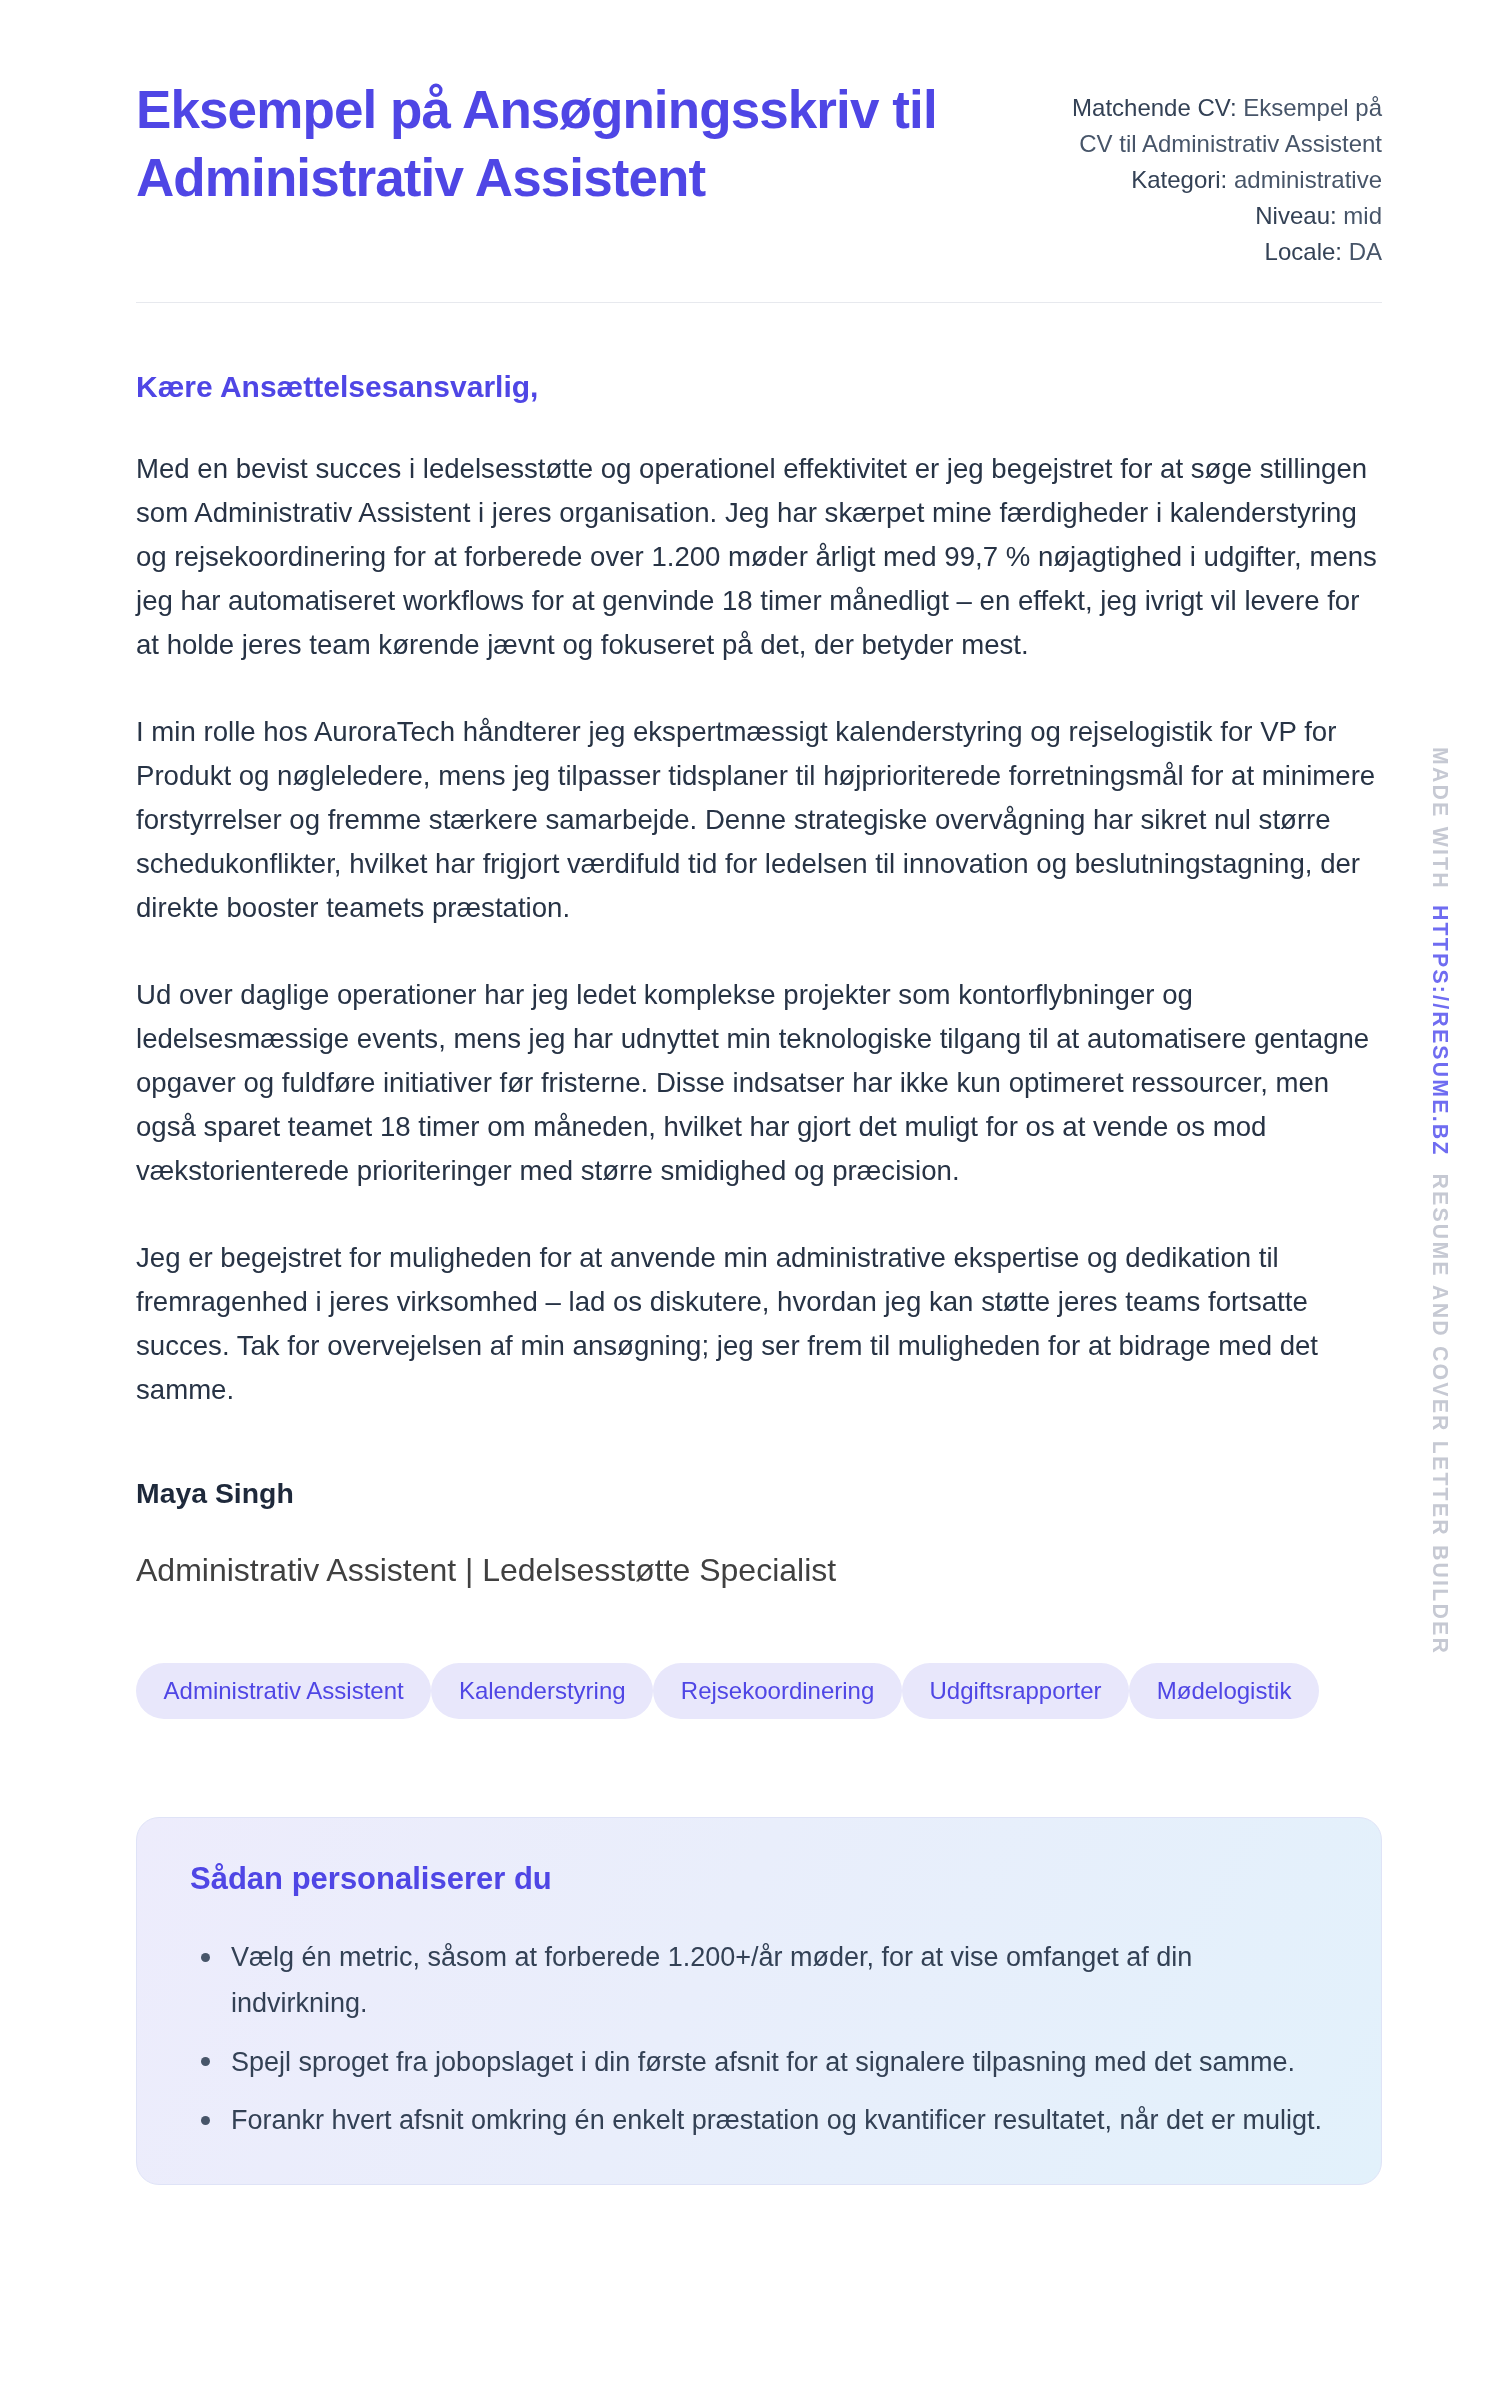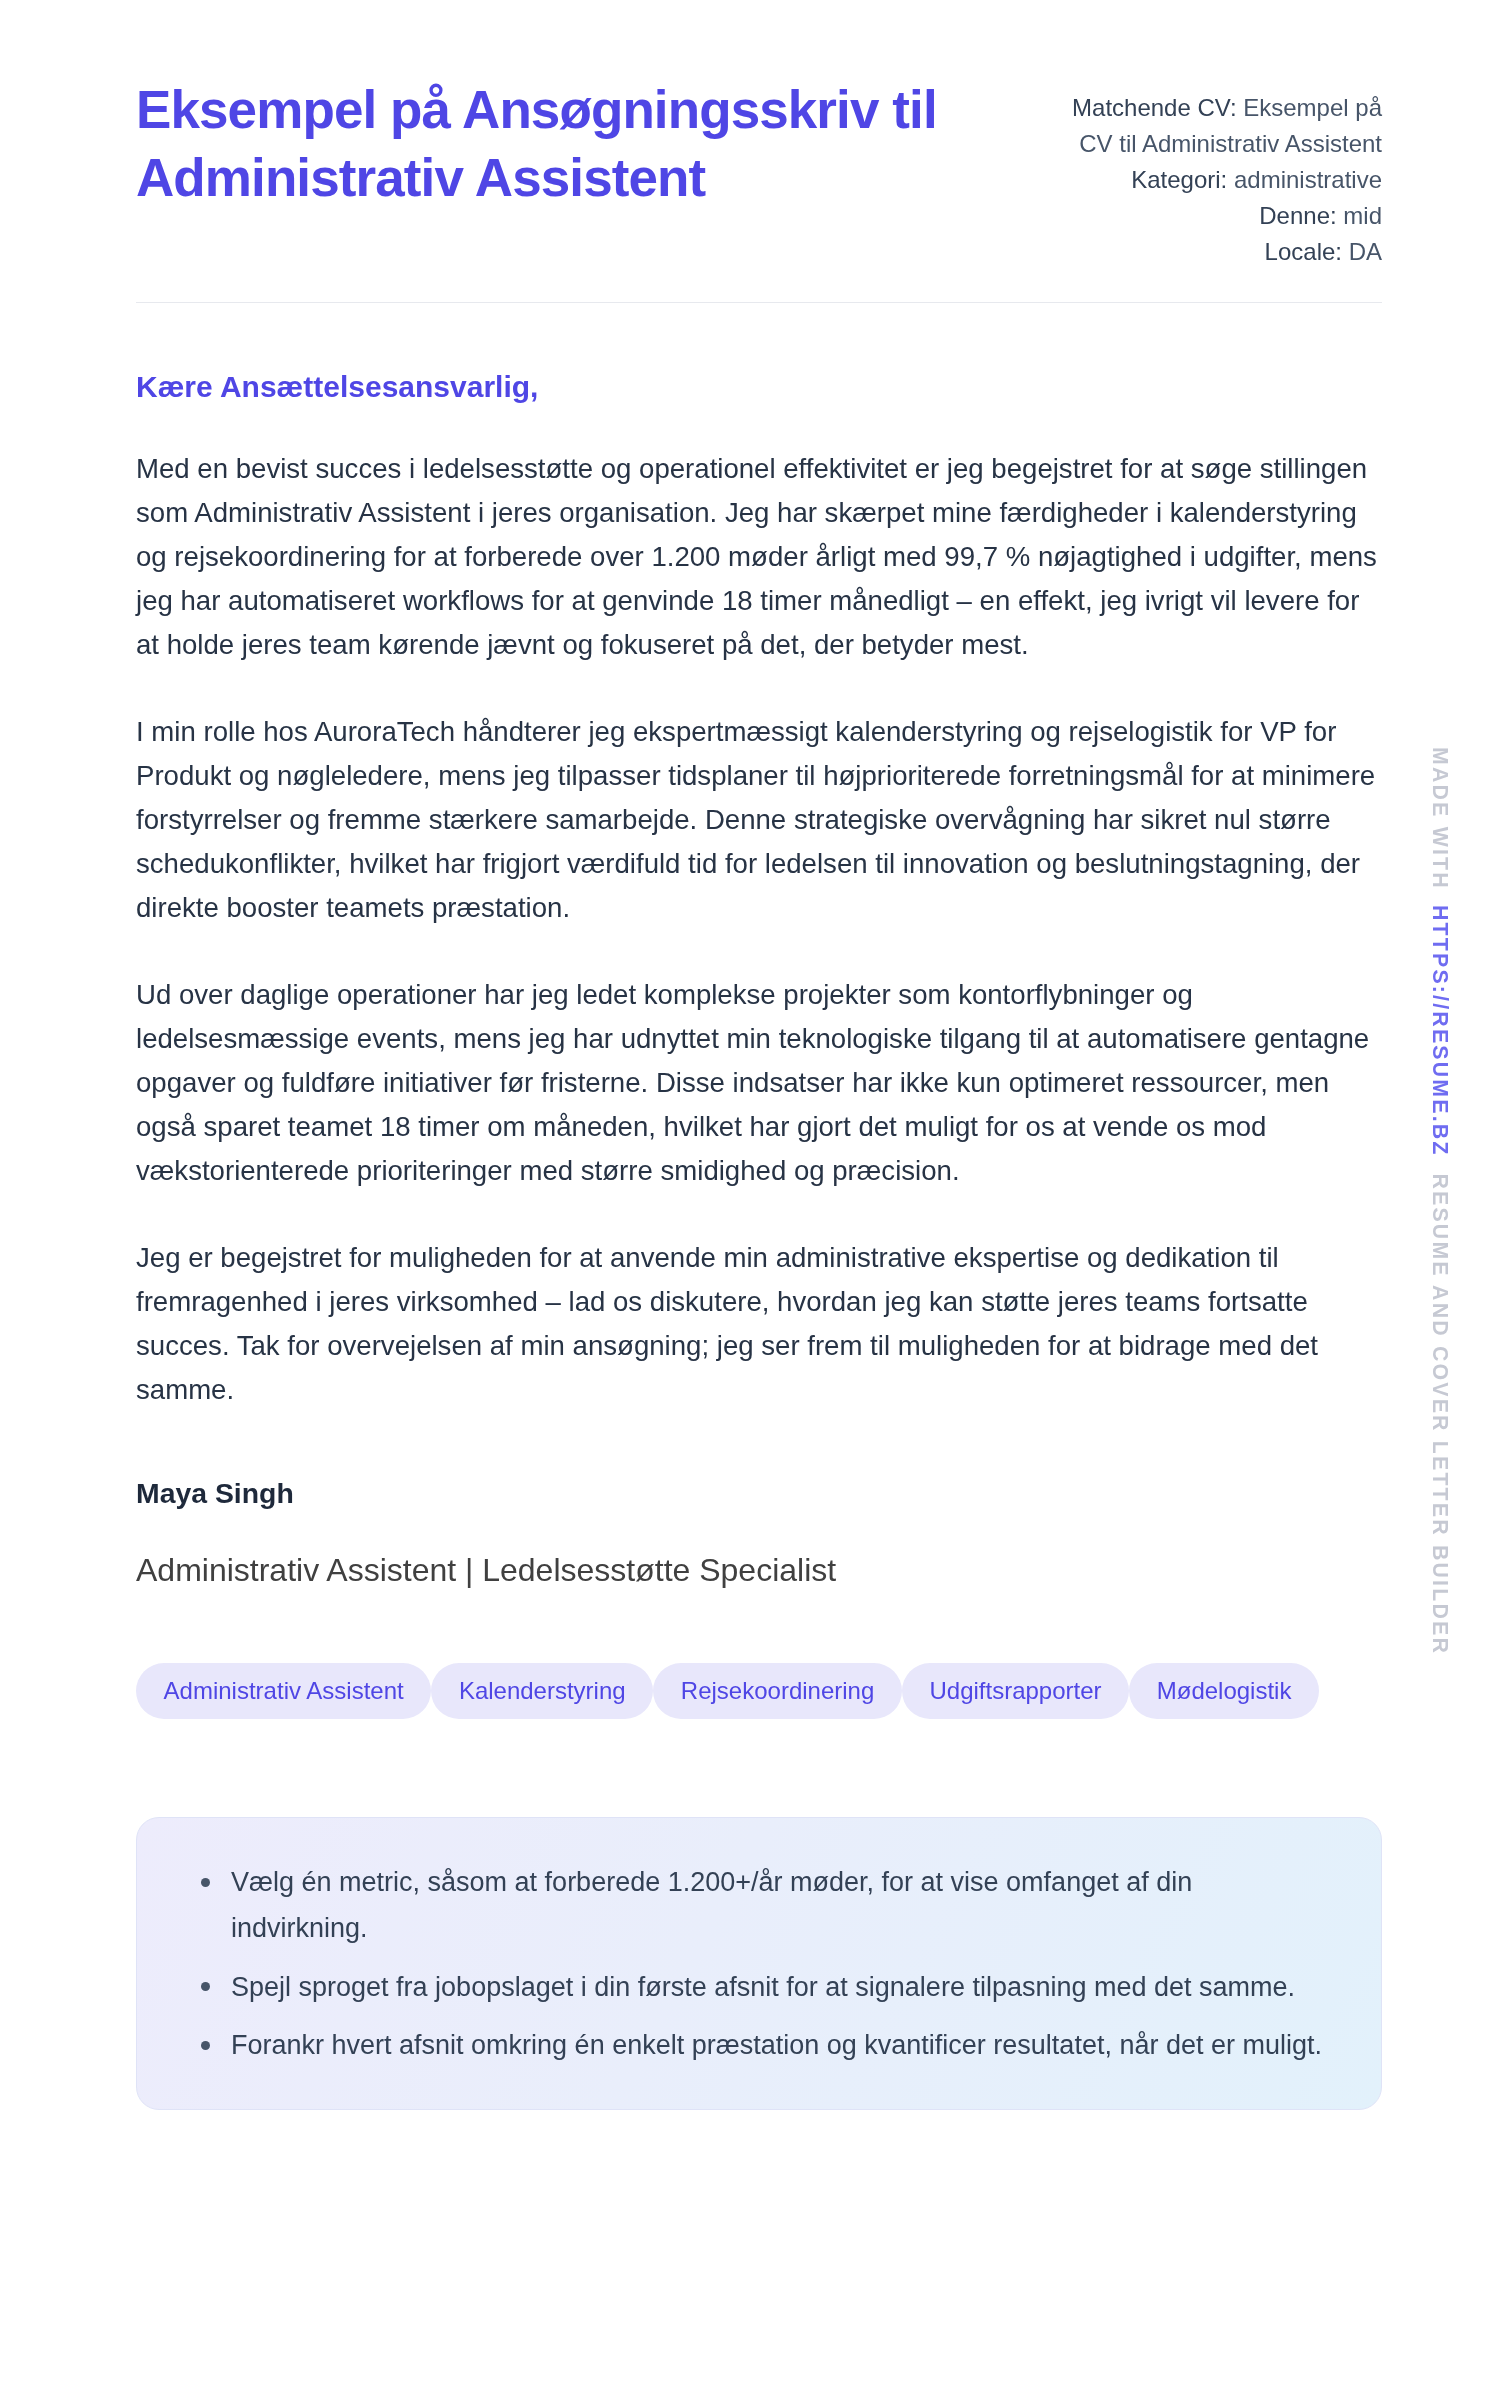--- a/index.html
+++ b/index.html
@@ -161,21 +161,21 @@
 
 <div class="content">
 
   <header class="header">
     <div class="header-left">
       <h1 class="page-title">Eksempel på Ansøgningsskriv til Administrativ Assistent</h1>
     </div>
     <div class="header-meta">
       <p class="meta-row"><b>Matchende CV:</b> <span>Eksempel på CV til Administrativ Assistent</span></p>
       <p class="meta-row"><b>Kategori:</b> <span>administrative</span></p>
-      <p class="meta-row"><b>Denne:</b> <span>mid</span></p>
+      <p class="meta-row"><b>Niveau:</b> <span>mid</span></p>
       <p class="meta-row"><b>Locale:</b> <span>DA</span></p>
     </div>
   </header>
 
   <hr class="divider">
 
   <section class="letter">
     <p class="greeting">Kære Ansættelsesansvarlig,</p>
     <p class="para">Med en bevist succes i ledelsesstøtte og operationel effektivitet er jeg begejstret for at søge stillingen som Administrativ Assistent i jeres organisation. Jeg har skærpet mine færdigheder i kalenderstyring og rejsekoordinering for at forberede over 1.200 møder årligt med 99,7 % nøjagtighed i udgifter, mens jeg har automatiseret workflows for at genvinde 18 timer månedligt – en effekt, jeg ivrigt vil levere for at holde jeres team kørende jævnt og fokuseret på det, der betyder mest.</p>
     <p class="para">I min rolle hos AuroraTech håndterer jeg ekspertmæssigt kalenderstyring og rejselogistik for VP for Produkt og nøgleledere, mens jeg tilpasser tidsplaner til højprioriterede forretningsmål for at minimere forstyrrelser og fremme stærkere samarbejde. Denne strategiske overvågning har sikret nul større schedukonflikter, hvilket har frigjort værdifuld tid for ledelsen til innovation og beslutningstagning, der direkte booster teamets præstation.</p>
@@ -189,20 +189,21 @@
 
   <div class="tags">
     <span class="tag">Administrativ Assistent</span>
     <span class="tag">Kalenderstyring</span>
     <span class="tag">Rejsekoordinering</span>
     <span class="tag">Udgiftsrapporter</span>
     <span class="tag">Mødelogistik</span>
   </div>
 
   <aside class="tips">
+    <h2 class="tips-heading">Sådan personaliserer du</h2>
     <ul class="tips-list">
       <li>Vælg én metric, såsom at forberede 1.200+/år møder, for at vise omfanget af din indvirkning.</li>
       <li>Spejl sproget fra jobopslaget i din første afsnit for at signalere tilpasning med det samme.</li>
       <li>Forankr hvert afsnit omkring én enkelt præstation og kvantificer resultatet, når det er muligt.</li>
     </ul>
   </aside>
 
 </div>
 
 <div class="branding">

